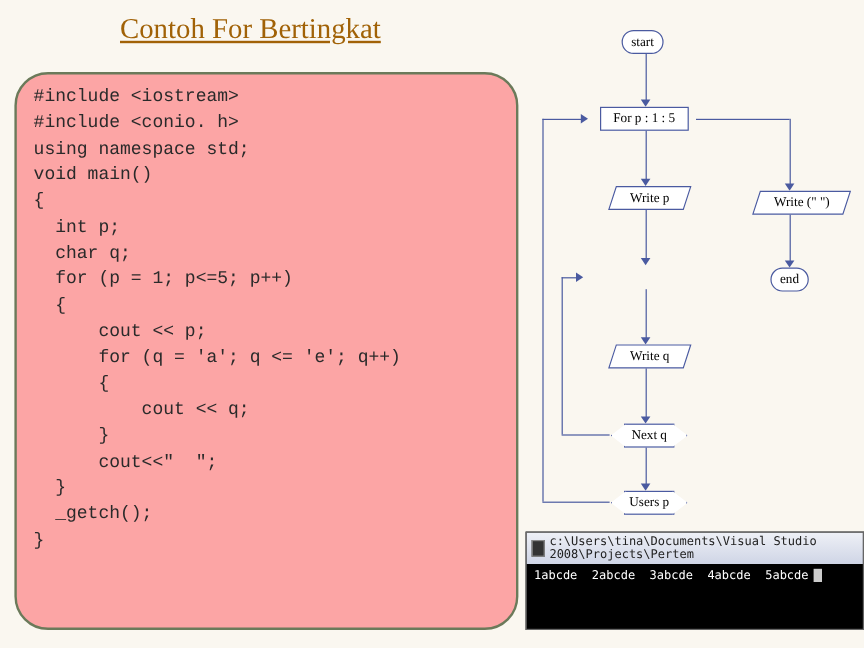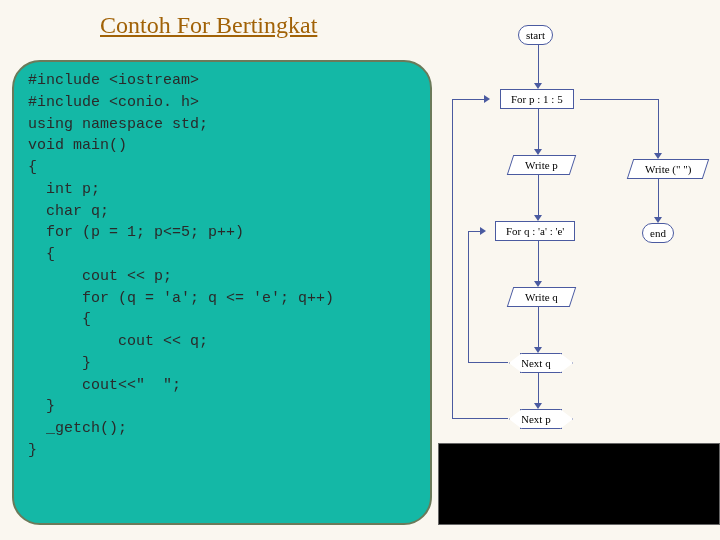--- a/index.html
+++ b/index.html
@@ -18,21 +18,21 @@
     font-size: 24px;
     text-decoration: underline;
     color: #a16207;
   }
   .code-box {
     position: absolute;
     top: 60px;
     left: 12px;
     width: 420px;
     height: 465px;
-    background: #14b8a6;
+    background: #fca5a5;
     border: 2px solid #6b7a5a;
     border-radius: 28px;
     padding: 8px 14px;
     box-sizing: border-box;
     font-family: 'Courier New', monospace;
     font-size: 15px;
     line-height: 1.45;
     color: #2a2a2a;
     white-space: pre;
   }
@@ -65,20 +65,21 @@
     background: #fff;
     border: 1px solid #4a5aa0;
     padding: 3px 14px;
     transform: skewX(-18deg);
   }
   .parallelogram span { display:inline-block; transform: skewX(18deg); }
   .hex {
     position: absolute;
     background:#fff;
     border:1px solid #4a5aa0;
+    text-align:center;
     font-size:11px;
   }
   .hex::before, .hex::after {
     content:'';
     position:absolute;
     top:-1px; bottom:-1px;
     width:12px;
     background:#fff;
     border:1px solid #4a5aa0;
   }
@@ -182,39 +183,43 @@
   <div class="arrow-line arrow-h" style="left:140px;top:74px;width:78px;"></div>
   <div class="arrow-line arrow-v" style="left:218px;top:74px;height:56px;"></div>
   <div class="tri-down" style="left:214px;top:128px;"></div>
 
   <div class="flow-node parallelogram" style="left:190px;top:134px;"><span>Write ("  ")</span></div>
   <div class="arrow-line arrow-v" style="left:218px;top:154px;height:40px;"></div>
   <div class="tri-down" style="left:214px;top:192px;"></div>
 
   <div class="flow-node rounded-rect" style="left:202px;top:198px;"><span>end</span></div>
 
-  <div class="flow-node rect" style="left:55px;top:196px;"><span>For q : 'a' : 'e'</span></div>
   <div class="tri-right" style="left:40px;top:202px;"></div>
   <div class="arrow-line arrow-v" style="left:98px;top:216px;height:42px;"></div>
   <div class="tri-down" style="left:94px;top:256px;"></div>
 
   <div class="flow-node parallelogram" style="left:70px;top:262px;"><span>Write q</span></div>
   <div class="arrow-line arrow-v" style="left:98px;top:282px;height:42px;"></div>
   <div class="tri-down" style="left:94px;top:322px;"></div>
 
   <div class="hex" style="left:80px;top:328px;width:40px;height:18px;line-height:18px;"><span>Next q</span></div>
 
   <div class="arrow-line arrow-h" style="left:28px;top:337px;width:40px;"></div>
   <div class="arrow-line arrow-v" style="left:28px;top:206px;height:131px;"></div>
   <div class="arrow-line arrow-h" style="left:28px;top:206px;width:16px;"></div>
 
   <div class="arrow-line arrow-v" style="left:98px;top:348px;height:32px;"></div>
   <div class="tri-down" style="left:94px;top:378px;"></div>
 
-  <div class="hex" style="left:80px;top:384px;width:40px;height:18px;line-height:18px;"><span>Next p</span></div>
+  <div class="hex" style="left:80px;top:384px;width:40px;height:18px;line-height:18px;"><span>Users p</span></div>
 
   <div class="arrow-line arrow-h" style="left:12px;top:393px;width:56px;"></div>
   <div class="arrow-line arrow-v" style="left:12px;top:74px;height:319px;"></div>
   <div class="arrow-line arrow-h" style="left:12px;top:74px;width:36px;"></div>
 </div>
 
 <div class="console">
+  <div class="console-title">
+    <span class="console-icon"></span>
+    <span>c:\Users\tina\Documents\Visual Studio 2008\Projects\Pertem</span>
+  </div>
+  <div class="console-body"><span>1abcde  2abcde  3abcde  4abcde  5abcde</span><span class="cursor"></span></div>
 </div>
 
 </body></html>

